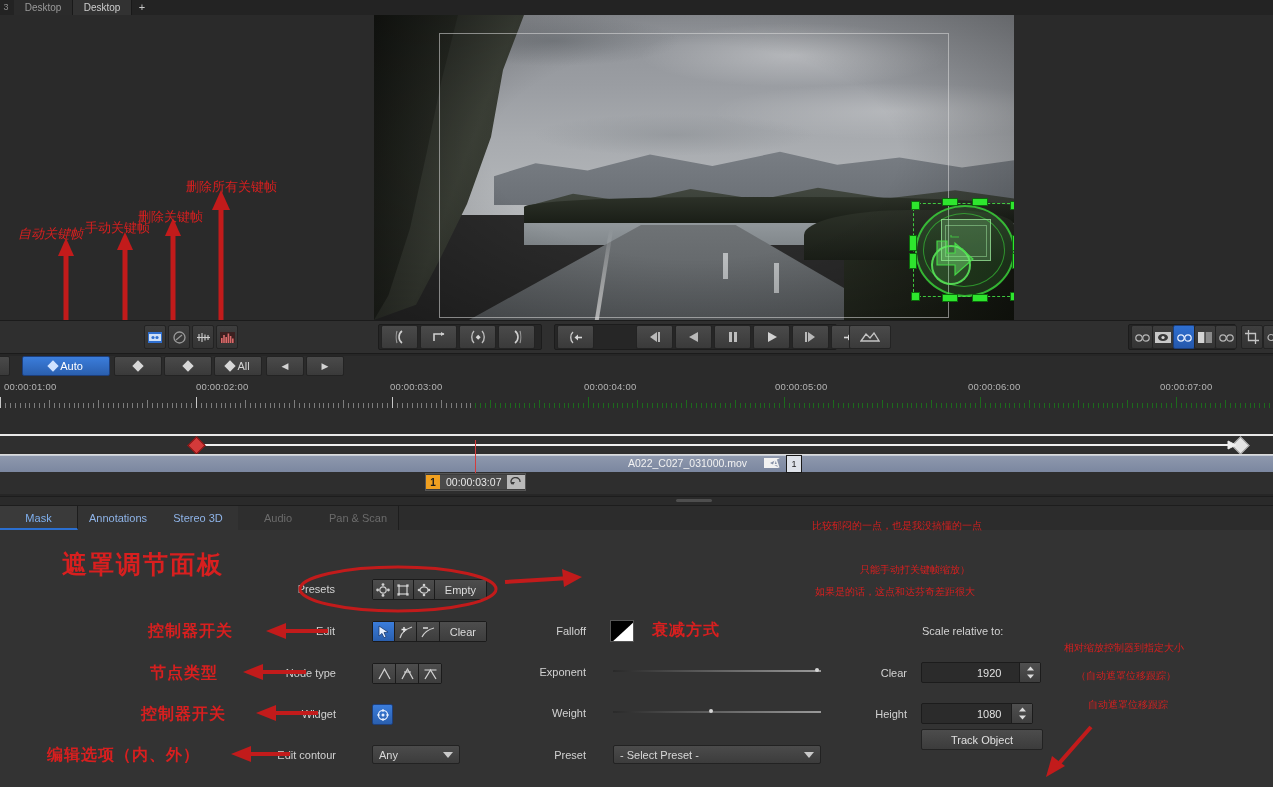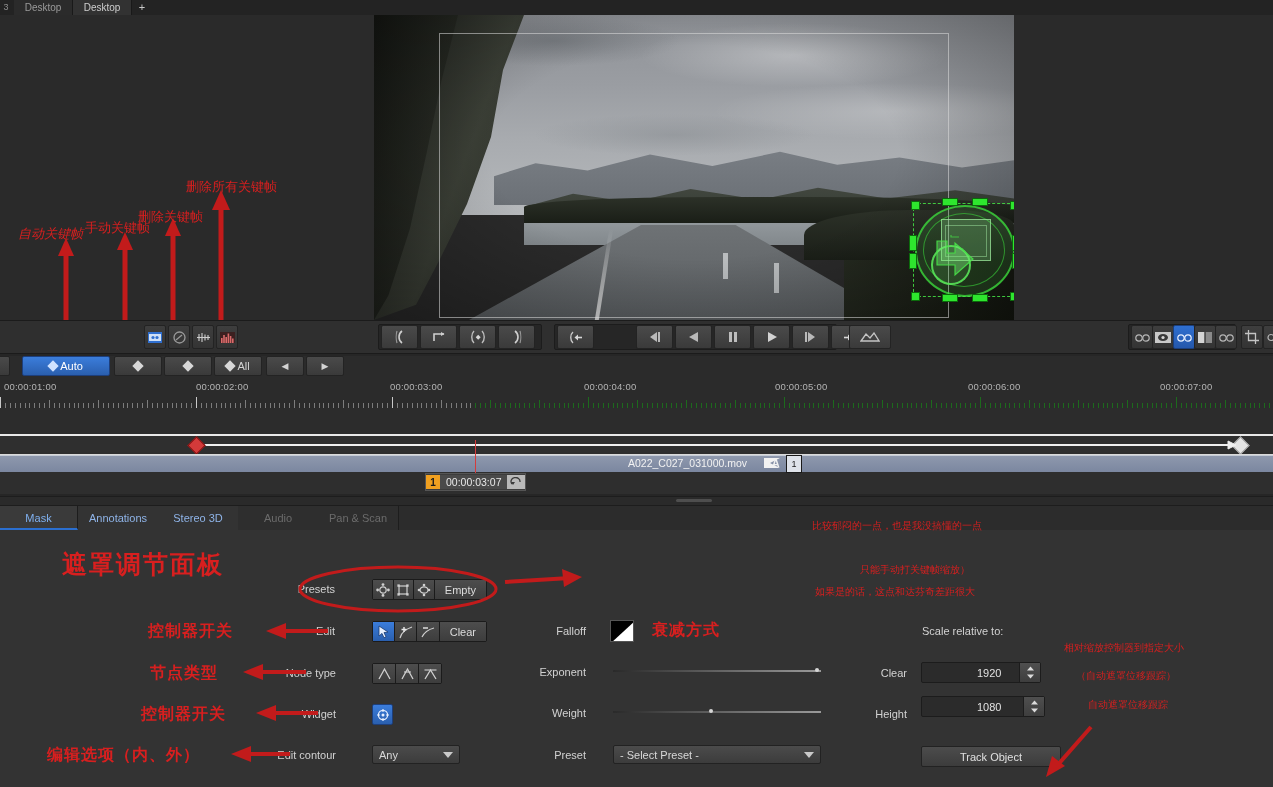--- a/index.html
+++ b/index.html
@@ -865,30 +865,30 @@
     <div class="numfield" style="left:921px;top:132px;width:120px">
       <span class="numval">1920</span>
       <span class="spin">
         <svg width="9" height="13" viewBox="0 0 9 13">
             <path d="M4.5 0.5 L8 4.5 L1 4.5 Z" fill="#dcdcdc"></path>
             <path d="M4.5 12.5 L1 8.5 L8 8.5 Z" fill="#dcdcdc"></path>
           </svg>
       </span>
     </div>
     <div class="lbl" style="left:851px;top:178px;width:56px">Height</div>
-    <div class="numfield" style="left:921px;top:166px;width:124px">
+    <div class="numfield" style="left:921px;top:173px;width:112px">
       <span class="numval">1080</span>
       <span class="spin">
         <svg width="9" height="13" viewBox="0 0 9 13">
             <path d="M4.5 0.5 L8 4.5 L1 4.5 Z" fill="#dcdcdc"></path>
             <path d="M4.5 12.5 L1 8.5 L8 8.5 Z" fill="#dcdcdc"></path>
           </svg>
       </span>
     </div>
-    <div class="wbtn" style="left:921px;top:216px;width:140px">Track Object</div>
+    <div class="wbtn" style="left:921px;top:199px;width:122px">Track Object</div>
   </div>
 
   <svg class="annsvg" viewBox="0 0 1273 787">
     <g stroke="#c21b1b" stroke-width="5" fill="#c21b1b">
       <path d="M66 320 L66 248"></path>
         <path d="M66 238 L58 256 L74 256 Z" stroke="none"></path>
       <path d="M125 320 L125 242"></path>
         <path d="M125 232 L117 250 L133 250 Z" stroke="none"></path>
       <path d="M173 320 L173 228"></path>
         <path d="M173 218 L165 236 L181 236 Z" stroke="none"></path>

